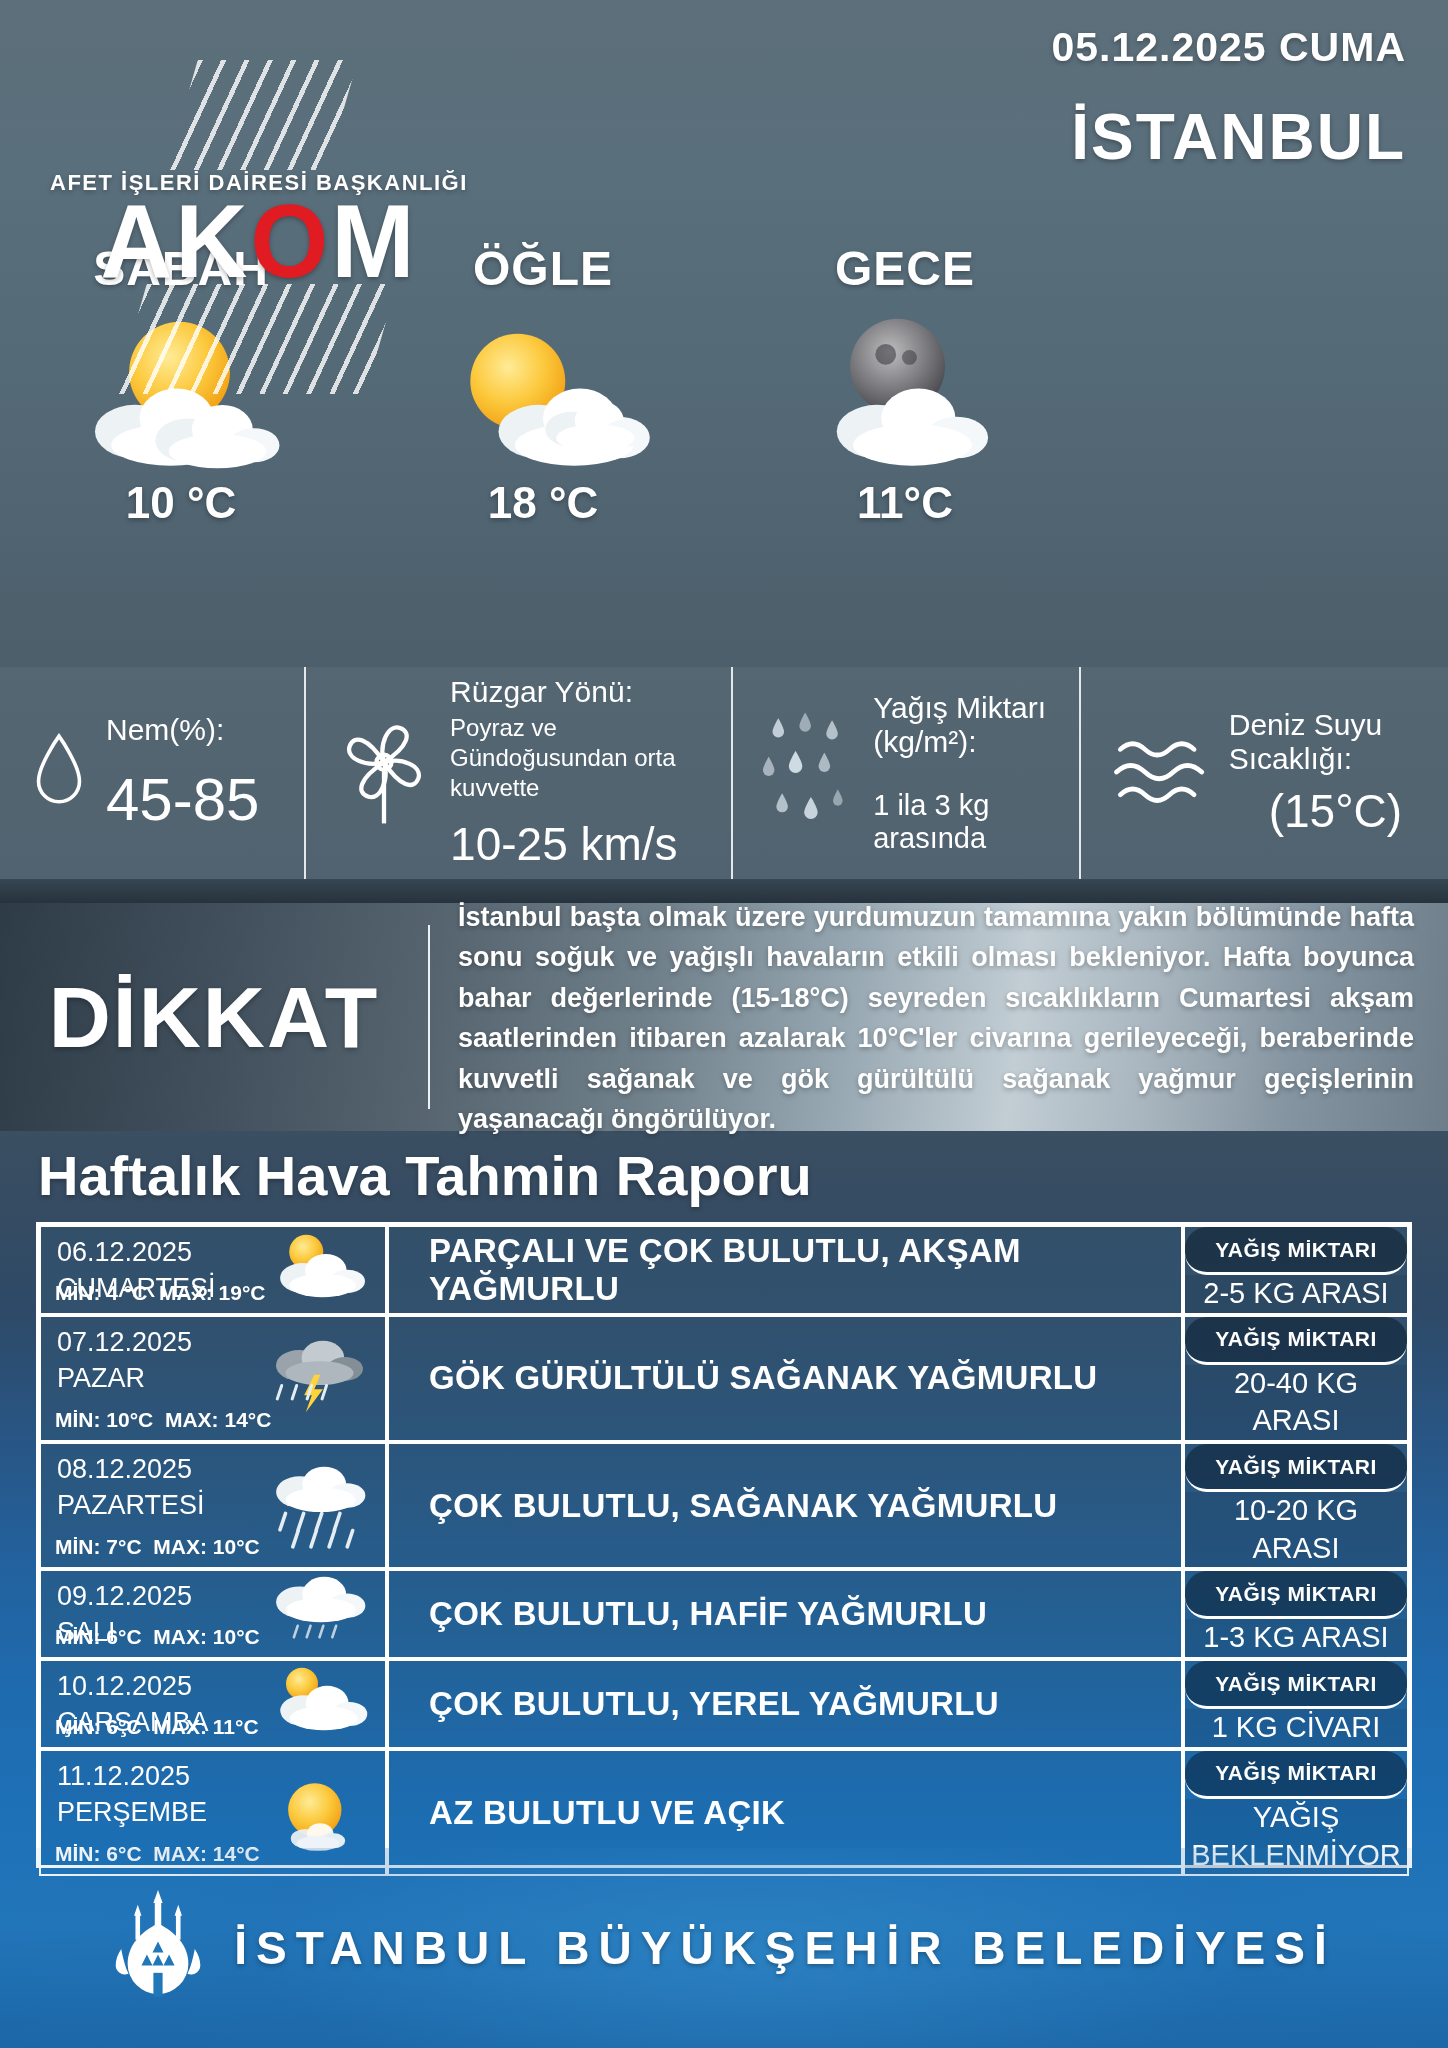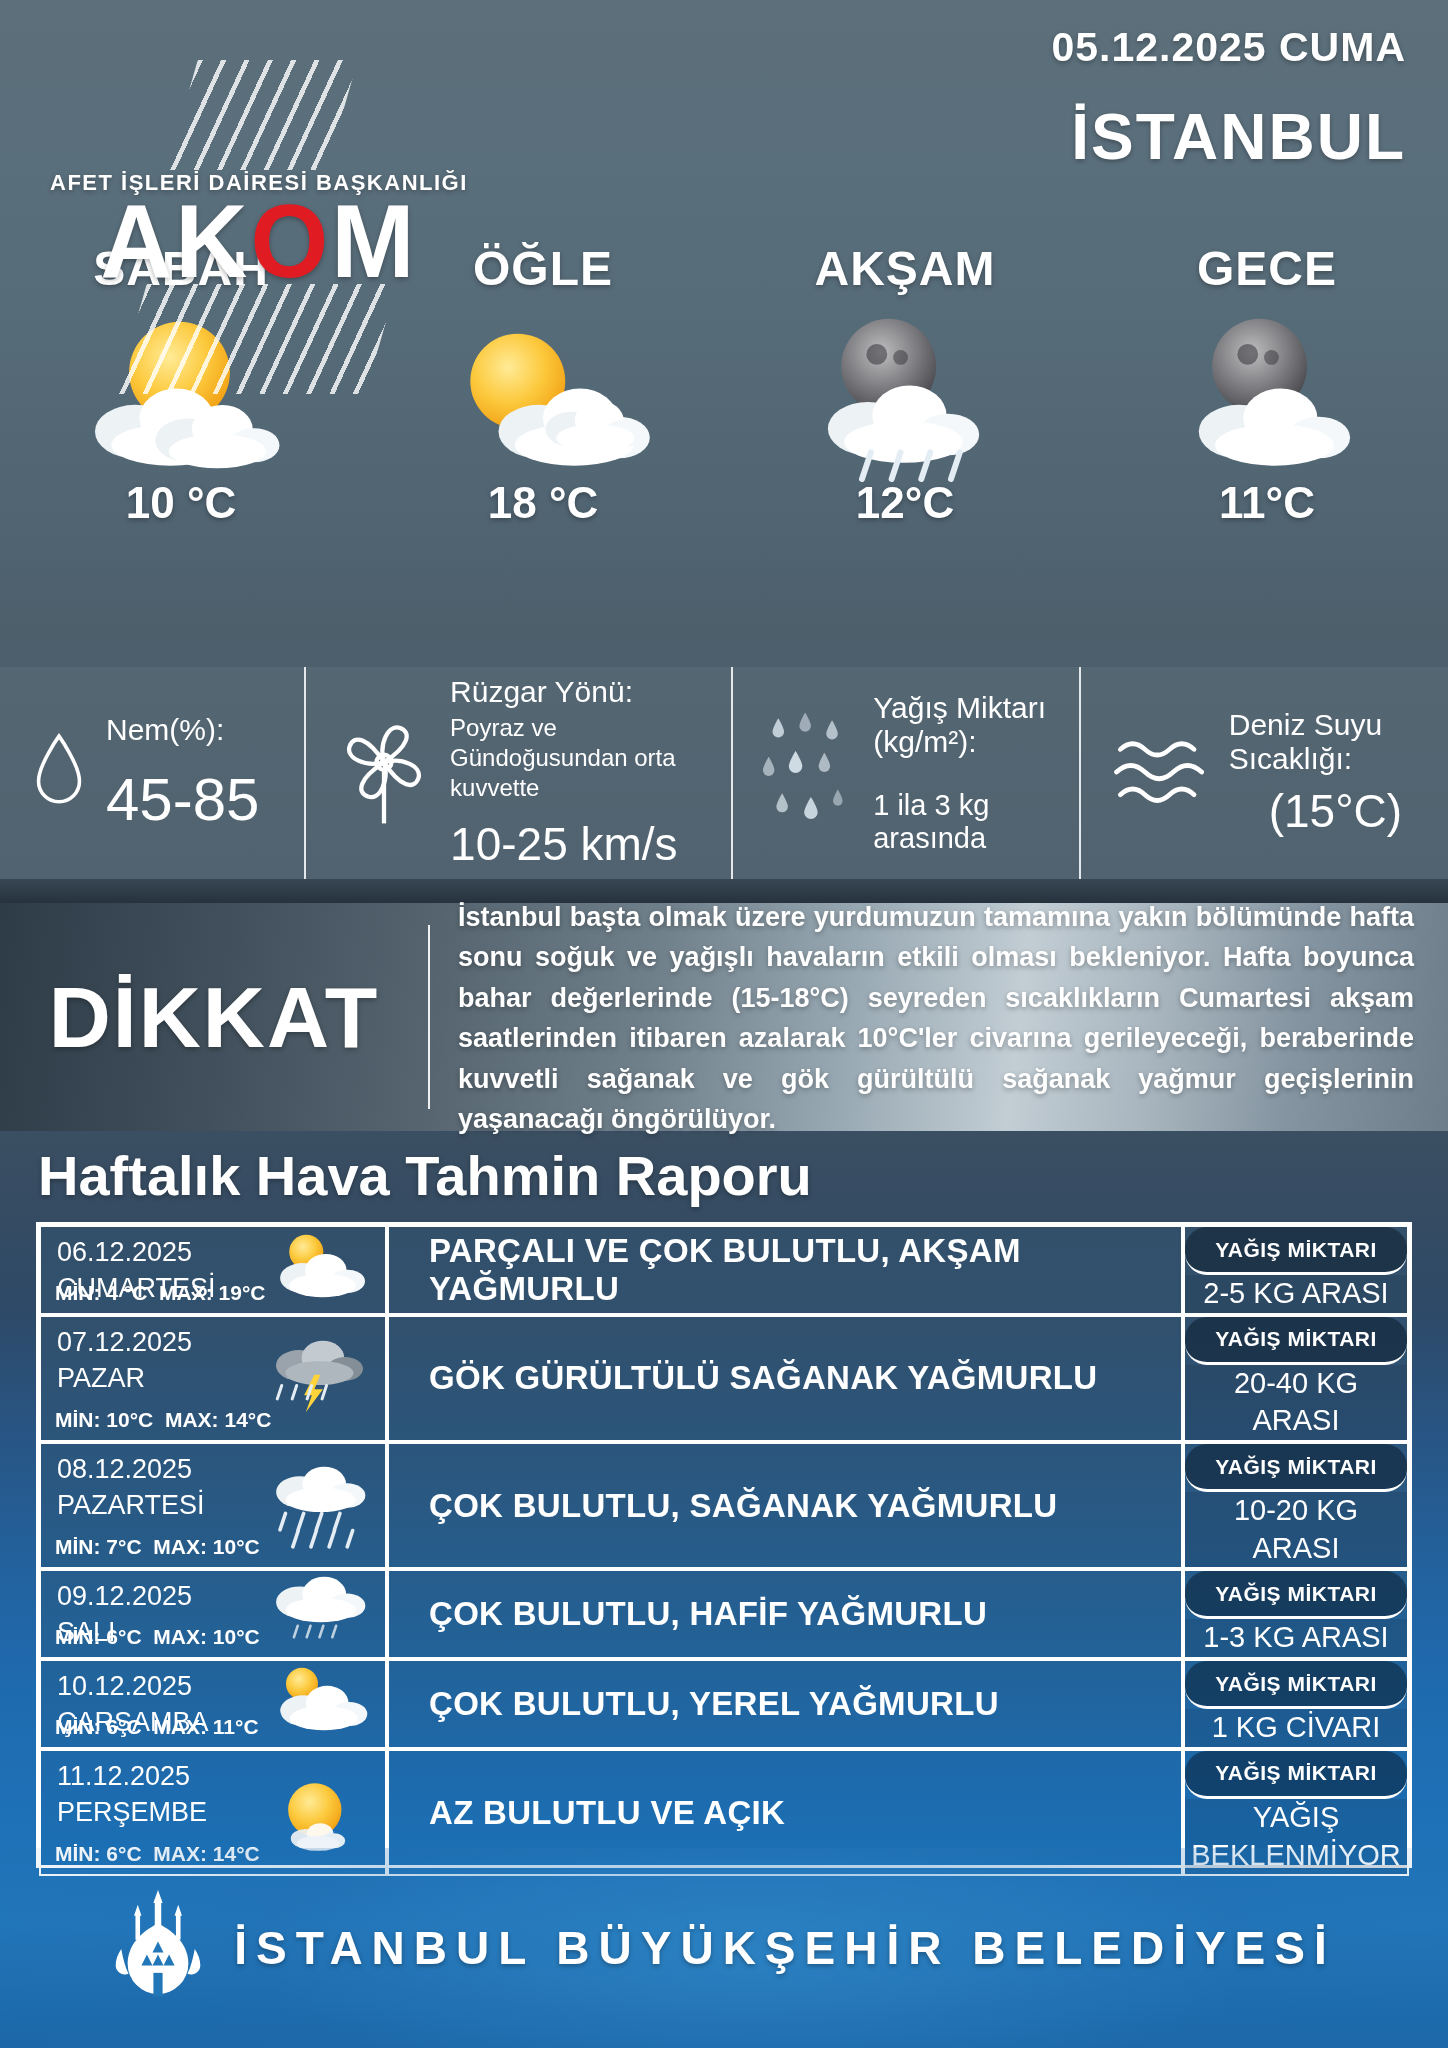--- a/index.html
+++ b/index.html
@@ -142,31 +142,20 @@
   <div class="period">
     <div class="period-label shadowed">ÖĞLE</div>
     <svg class="period-icon" viewBox="0 0 150 120">
       <circle cx="58" cy="52" r="32" fill="url(#gSun)"></circle>
       <use href="#cloudW" transform="translate(38,52)"></use>
       <use href="#cloudW" transform="translate(72,62) scale(0.66)"></use>
     </svg>
     <div class="period-temp shadowed">18 °C</div>
   </div>
   <div class="period">
-    <div class="period-label shadowed">AKŞAM</div>
-    <svg class="period-icon" viewBox="0 0 150 120">
-      <circle cx="64" cy="42" r="32" fill="url(#gMoon)"></circle>
-      <circle cx="56" cy="34" r="7" fill="rgba(25,25,30,.45)"></circle>
-      <circle cx="72" cy="36" r="5" fill="rgba(25,25,30,.4)"></circle>
-      <use href="#cloudW" transform="translate(16,50)"></use>
-      <use href="#rain4" transform="translate(42,100)"></use>
-    </svg>
-    <div class="period-temp shadowed">12°C</div>
-  </div>
-  <div class="period">
     <div class="period-label shadowed">GECE</div>
     <svg class="period-icon" viewBox="0 0 150 120">
       <circle cx="70" cy="42" r="32" fill="url(#gMoon)"></circle>
       <circle cx="62" cy="34" r="7" fill="rgba(25,25,30,.45)"></circle>
       <circle cx="78" cy="36" r="5" fill="rgba(25,25,30,.4)"></circle>
       <use href="#cloudW" transform="translate(22,52)"></use>
     </svg>
     <div class="period-temp shadowed">11°C</div>
   </div>
 </div>

